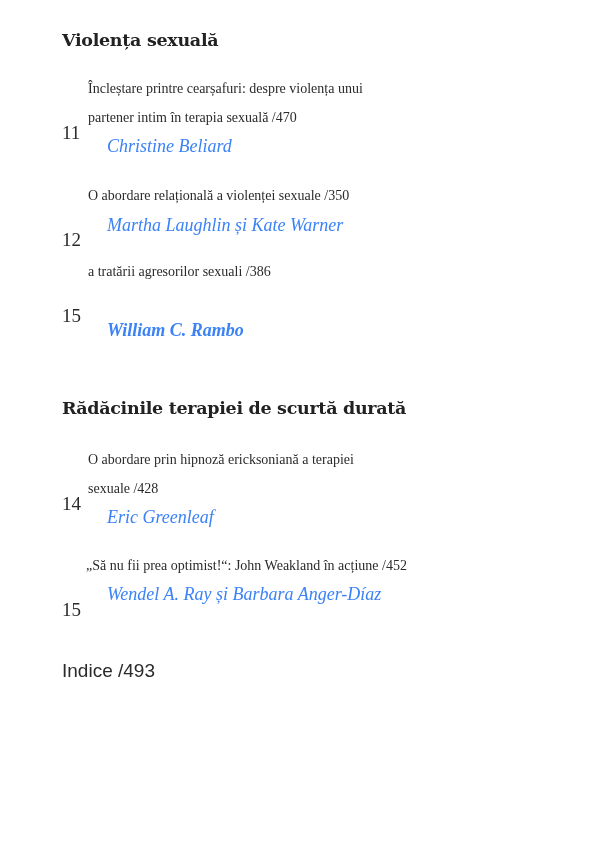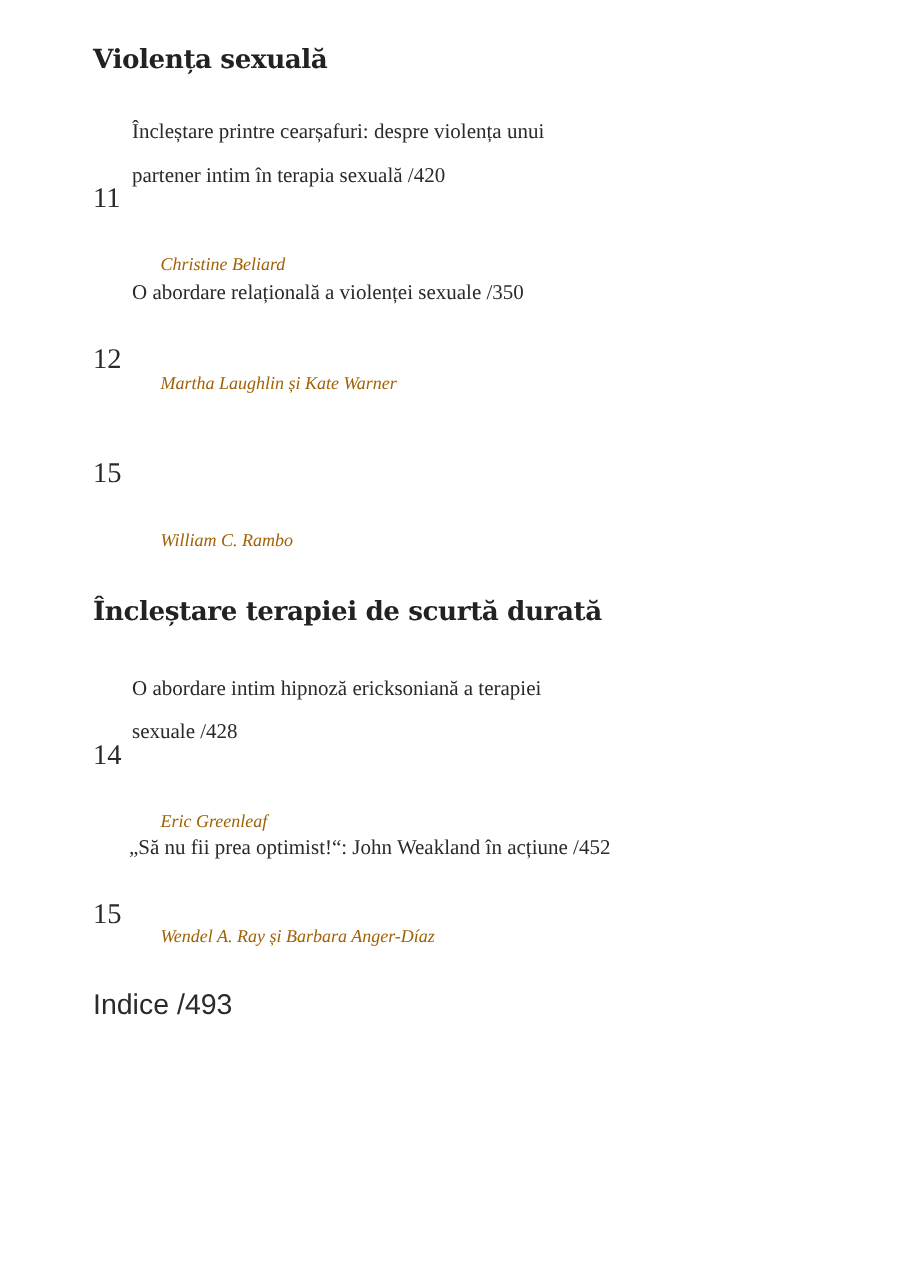--- a/index.html
+++ b/index.html
@@ -25,68 +25,68 @@
     .entry-title {
       position: absolute; left: 26px; top: 0;
       font-family: "Liberation Serif", serif;
       font-size: 14px; line-height: 28.5px; color: #2a2a2a;
       white-space: nowrap;
     }
     .entry-num { line-height: 28.5px; margin-top: 44px; }
     .entry-author {
       position: absolute; left: 45px;
       font-family: "Liberation Serif", serif;
-      font-style: italic; font-size: 12px; line-height: 28px; color: #a16207;
+      font-style: italic; font-size: 18px; line-height: 28px; color: #3b82f6;
       white-space: nowrap;
-      margin-top: 30px;
     }
     .index-line {
       position: absolute; left: 62px; top: 657px;
       font-family: Liberation Sans, sans-serif;
       font-size: 19px; line-height: 28px; color: #2a2a2a;
       white-space: nowrap;
     }
   </style>
 </head>
 <body>
 
 <div class="page">
 
   <div class="section-title" style="top:30px;">Violența sexuală</div>
 
   <div class="entry" style="top:75px;">
     <span class="entry-num">11</span>
     <div class="entry-title">
       <div>Încleștare printre cearșafuri: despre violența unui</div>
-      <div>partener intim în terapia sexuală /420</div>
+      <div>partener intim în terapia sexuală /470</div>
     </div>
     <div class="entry-author" style="top:57px;">Christine Beliard</div>
   </div>
 
   <div class="entry" style="top:182px;">
     <span class="entry-num">12</span>
     <div class="entry-title">
       <div>O abordare relațională a violenței sexuale /350</div>
     </div>
     <div class="entry-author" style="top:29px;">Martha Laughlin și Kate Warner</div>
   </div>
 
   <div class="entry" style="top:258px;">
     <span class="entry-num">15</span>
     <div class="entry-title">
+      <div>a tratării agresorilor sexuali /386</div>
     </div>
-    <div class="entry-author" style="top:58px;">William C. Rambo</div>
+    <div class="entry-author" style="top:58px;font-weight:bold;">William C. Rambo</div>
   </div>
 
-  <div class="section-title" style="top:398px;">Încleștare terapiei de scurtă durată</div>
+  <div class="section-title" style="top:398px;">Rădăcinile terapiei de scurtă durată</div>
 
   <div class="entry" style="top:446px;">
     <span class="entry-num">14</span>
     <div class="entry-title">
-      <div>O abordare intim hipnoză ericksoniană a terapiei</div>
+      <div>O abordare prin hipnoză ericksoniană a terapiei</div>
       <div>sexuale /428</div>
     </div>
     <div class="entry-author" style="top:57px;">Eric Greenleaf</div>
   </div>
 
   <div class="entry" style="top:552px;">
     <span class="entry-num">15</span>
     <div class="entry-title" style="left:24px;">
       <div>„Să nu fii prea optimist!“: John Weakland în acțiune /452</div>
     </div>

